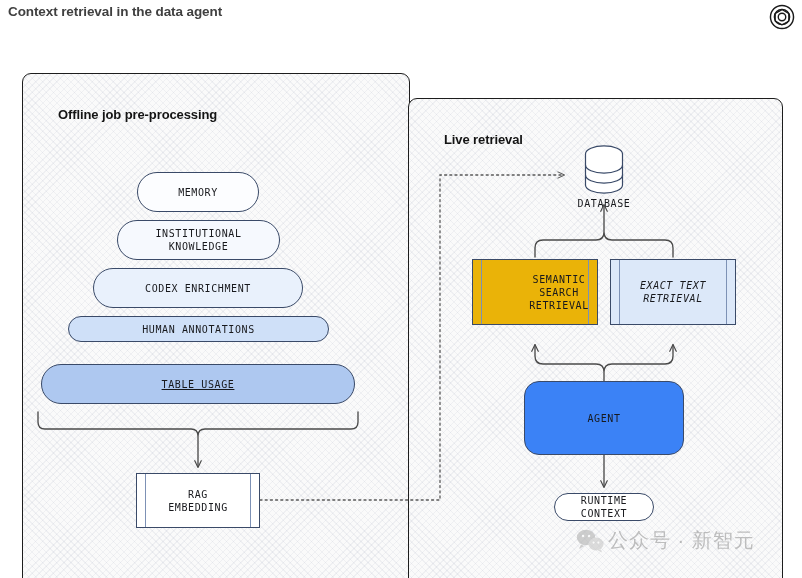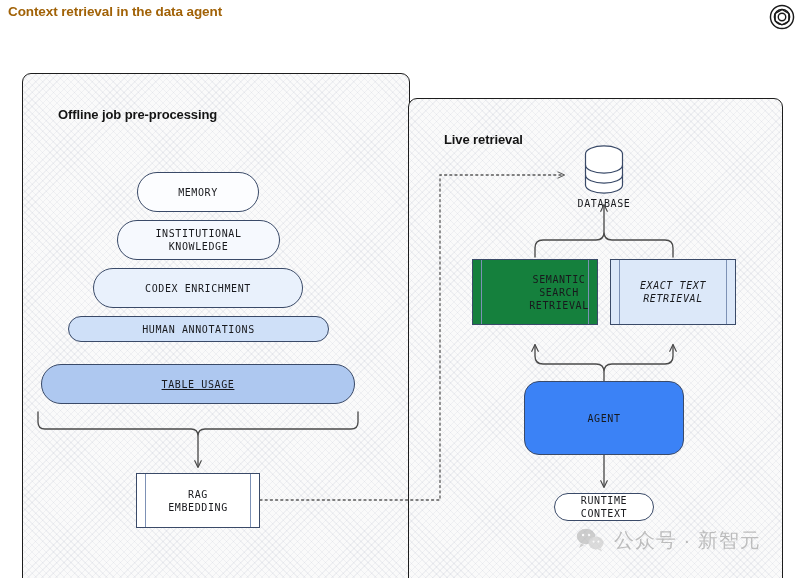--- a/index.html
+++ b/index.html
@@ -17,21 +17,21 @@
   }
 
   
   #page-title {
     position: absolute;
     left: 8px;
     top: 4px;
     font-size: 13.5px;
     font-weight: bold;
     letter-spacing: -0.1px;
-    color: #a16207;
+    color: #404040;
     white-space: nowrap;
   }
   #openai-logo {
     position: absolute;
     right: 7px;
     top: 4px;
     width: 26px;
     height: 26px;
   }
 
@@ -131,21 +131,22 @@
     height: 578px;
     pointer-events: none;
   }
 
   
   #watermark {
     position: absolute;
     left: 575px;
     top: 527px;
     display: flex;
-    gap: 9px;
+    align-items: center;
+    gap: 3px;
     opacity: .62;
   }
   #watermark-text {
     font-size: 20px;
     color: #9a9a9a;
     letter-spacing: 1px;
     white-space: nowrap;
   }
 </style>
 </head>
@@ -193,21 +194,21 @@
 </div>
 
 <svg style="position:absolute; left:581px; top:143px; width:46px; height:54px;" viewBox="0 0 46 54">
   <ellipse cx="23" cy="11" rx="18.5" ry="8.2" fill="#ffffff" stroke="#3a4a68" stroke-width="1.2"></ellipse>
   <path d="M4.5 11 V 42 A 18.5 8.2 0 0 0 41.5 42 V 11" fill="#ffffff" stroke="#3a4a68" stroke-width="1.2"></path>
   <path d="M4.5 22 A 18.5 8.2 0 0 0 41.5 22" fill="none" stroke="#3a4a68" stroke-width="1.2"></path>
   <path d="M4.5 32 A 18.5 8.2 0 0 0 41.5 32" fill="none" stroke="#3a4a68" stroke-width="1.2"></path>
 </svg>
 <div id="database-label" class="mono">DATABASE</div>
 
-<div class="proc mono" style="left:472px; top:259px; width:126px; height:66px; background:#15803d;padding-left:48px;">
+<div class="proc mono" style="left:472px; top:259px; width:126px; height:66px; background:#eab308;padding-left:48px;">
   <span>SEMANTIC
 SEARCH
 RETRIEVAL</span>
 </div>
 <div class="proc mono" style="left:610px; top:259px; width:126px; height:66px; background:#dce8f9;font-style:italic;">
   <span>EXACT TEXT
 RETRIEVAL</span>
 </div>
 
 <div class="rrect mono" style="left:524px; top:381px; width:160px; height:74px; border-radius:15px; background:#3b82f6;">

